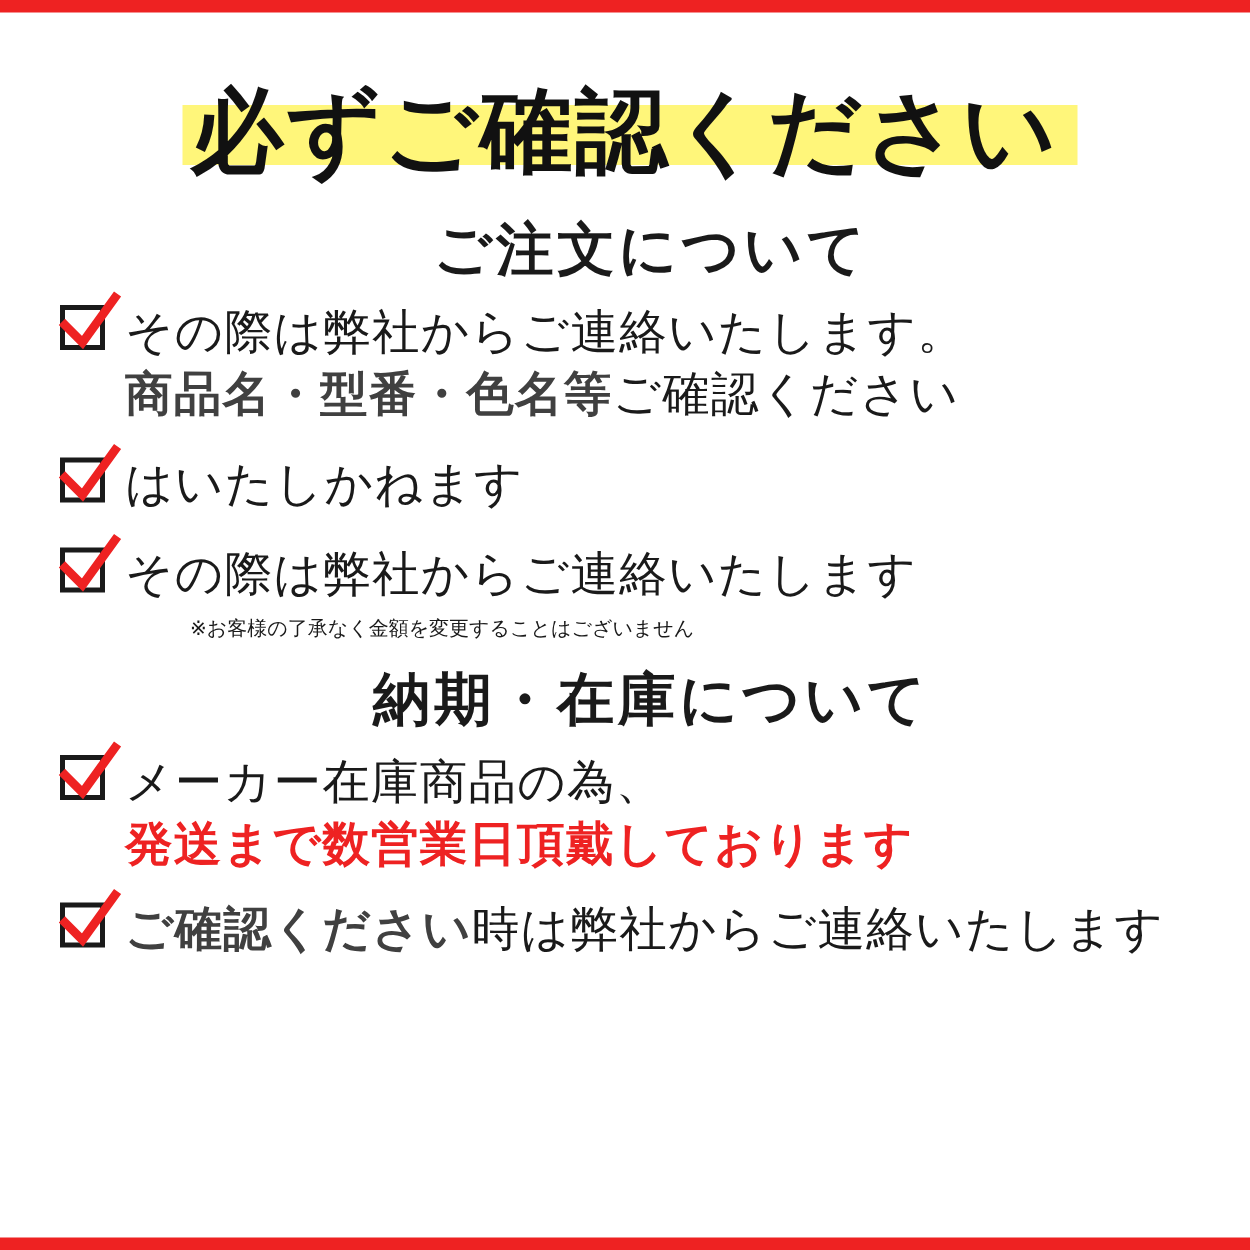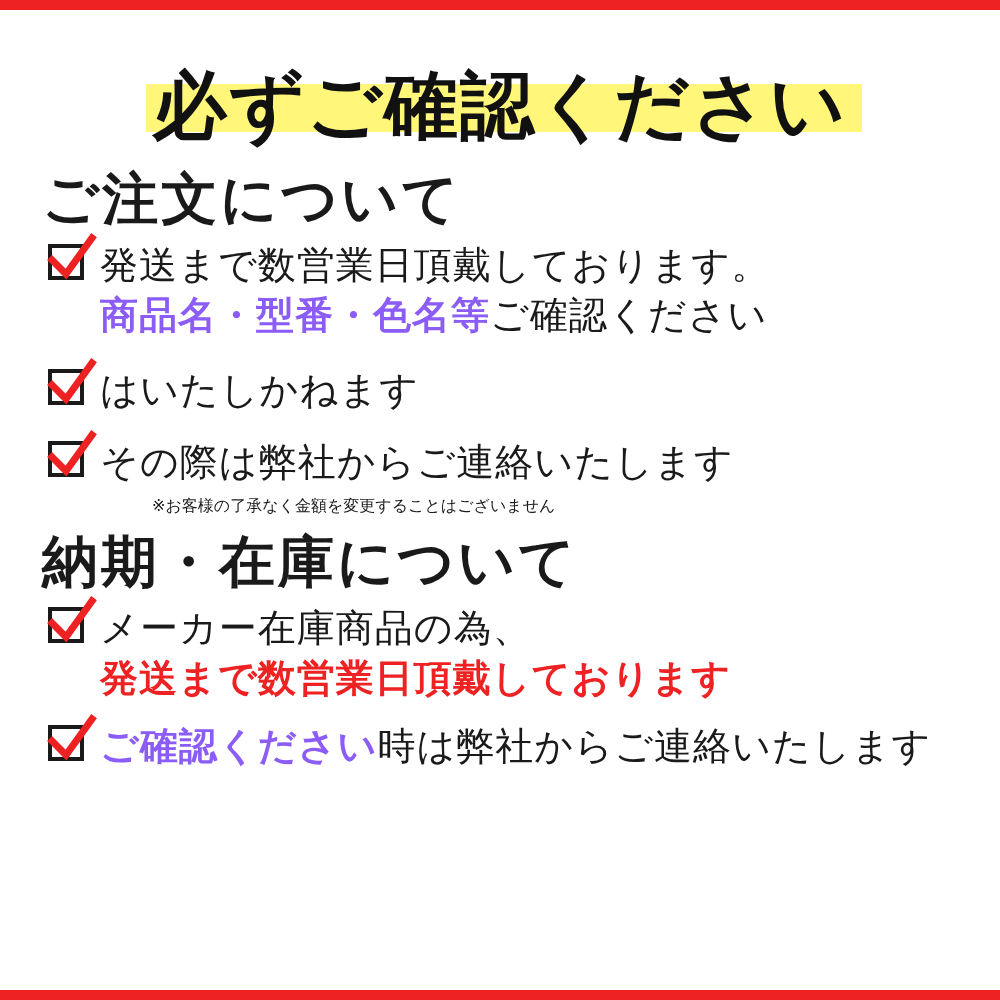--- a/index.html
+++ b/index.html
@@ -45,26 +45,27 @@
     font-weight: bold;
     color: #111111;
     letter-spacing: 2px;
     line-height: 86px;
     white-space: nowrap;
   }
   .section {
     margin-top: 6px;
   }
   .section-head {
-    font-size: 56px;
+    font-size: 46px;
     font-weight: bold;
     color: #1a1a1a;
     letter-spacing: 3px;
     padding-left: 42px;
     line-height: 62px;
+    text-align: center;
   }
   .item {
     position: relative;
     padding-left: 100px;
     margin-top: 10px;
   }
   .check {
     position: absolute;
     left: 48px;
     top: 4px;
@@ -94,23 +95,22 @@
   }
   .note {
     font-size: 16px;
     line-height: 38px;
     color: #1a1a1a;
     letter-spacing: 0px;
     padding-left: 52px;
     white-space: nowrap;
   }
   .mix .rd {
-    color: #8b5cf6;
+    color: #404040;
     font-weight: bold;
-    font-family: Liberation Mono, monospace;
   }
   .mix .bk {
     color: #1a1a1a;
     font-weight: normal;
   }
   .sp-1 { height: 12px; }
   .sp-2 { height: 8px; }
 </style>
 </head>
 <body>
@@ -124,21 +124,21 @@
 
   <div class="section">
     <div class="section-head">ご注文について</div>
 
     <div class="item">
       <span class="check">
         <svg viewBox="0 0 52 52" aria-hidden="true">
             <path d="M6 26 L20 40 L46 4" stroke="#ee2222" stroke-width="7" fill="none" stroke-linecap="square"></path>
           </svg>
       </span>
-      <div class="line">発送まで数営業日頂戴しております。</div>
+      <div class="line">その際は弊社からご連絡いたします。</div>
       <div class="line mix"><span class="rd">商品名・型番・色名等</span><span class="bk">ご確認ください</span></div>
     </div>
 
     <div class="sp-1"></div>
 
     <div class="item">
       <span class="check">
         <svg viewBox="0 0 52 52" aria-hidden="true">
             <path d="M6 26 L20 40 L46 4" stroke="#ee2222" stroke-width="7" fill="none" stroke-linecap="square"></path>
           </svg>

